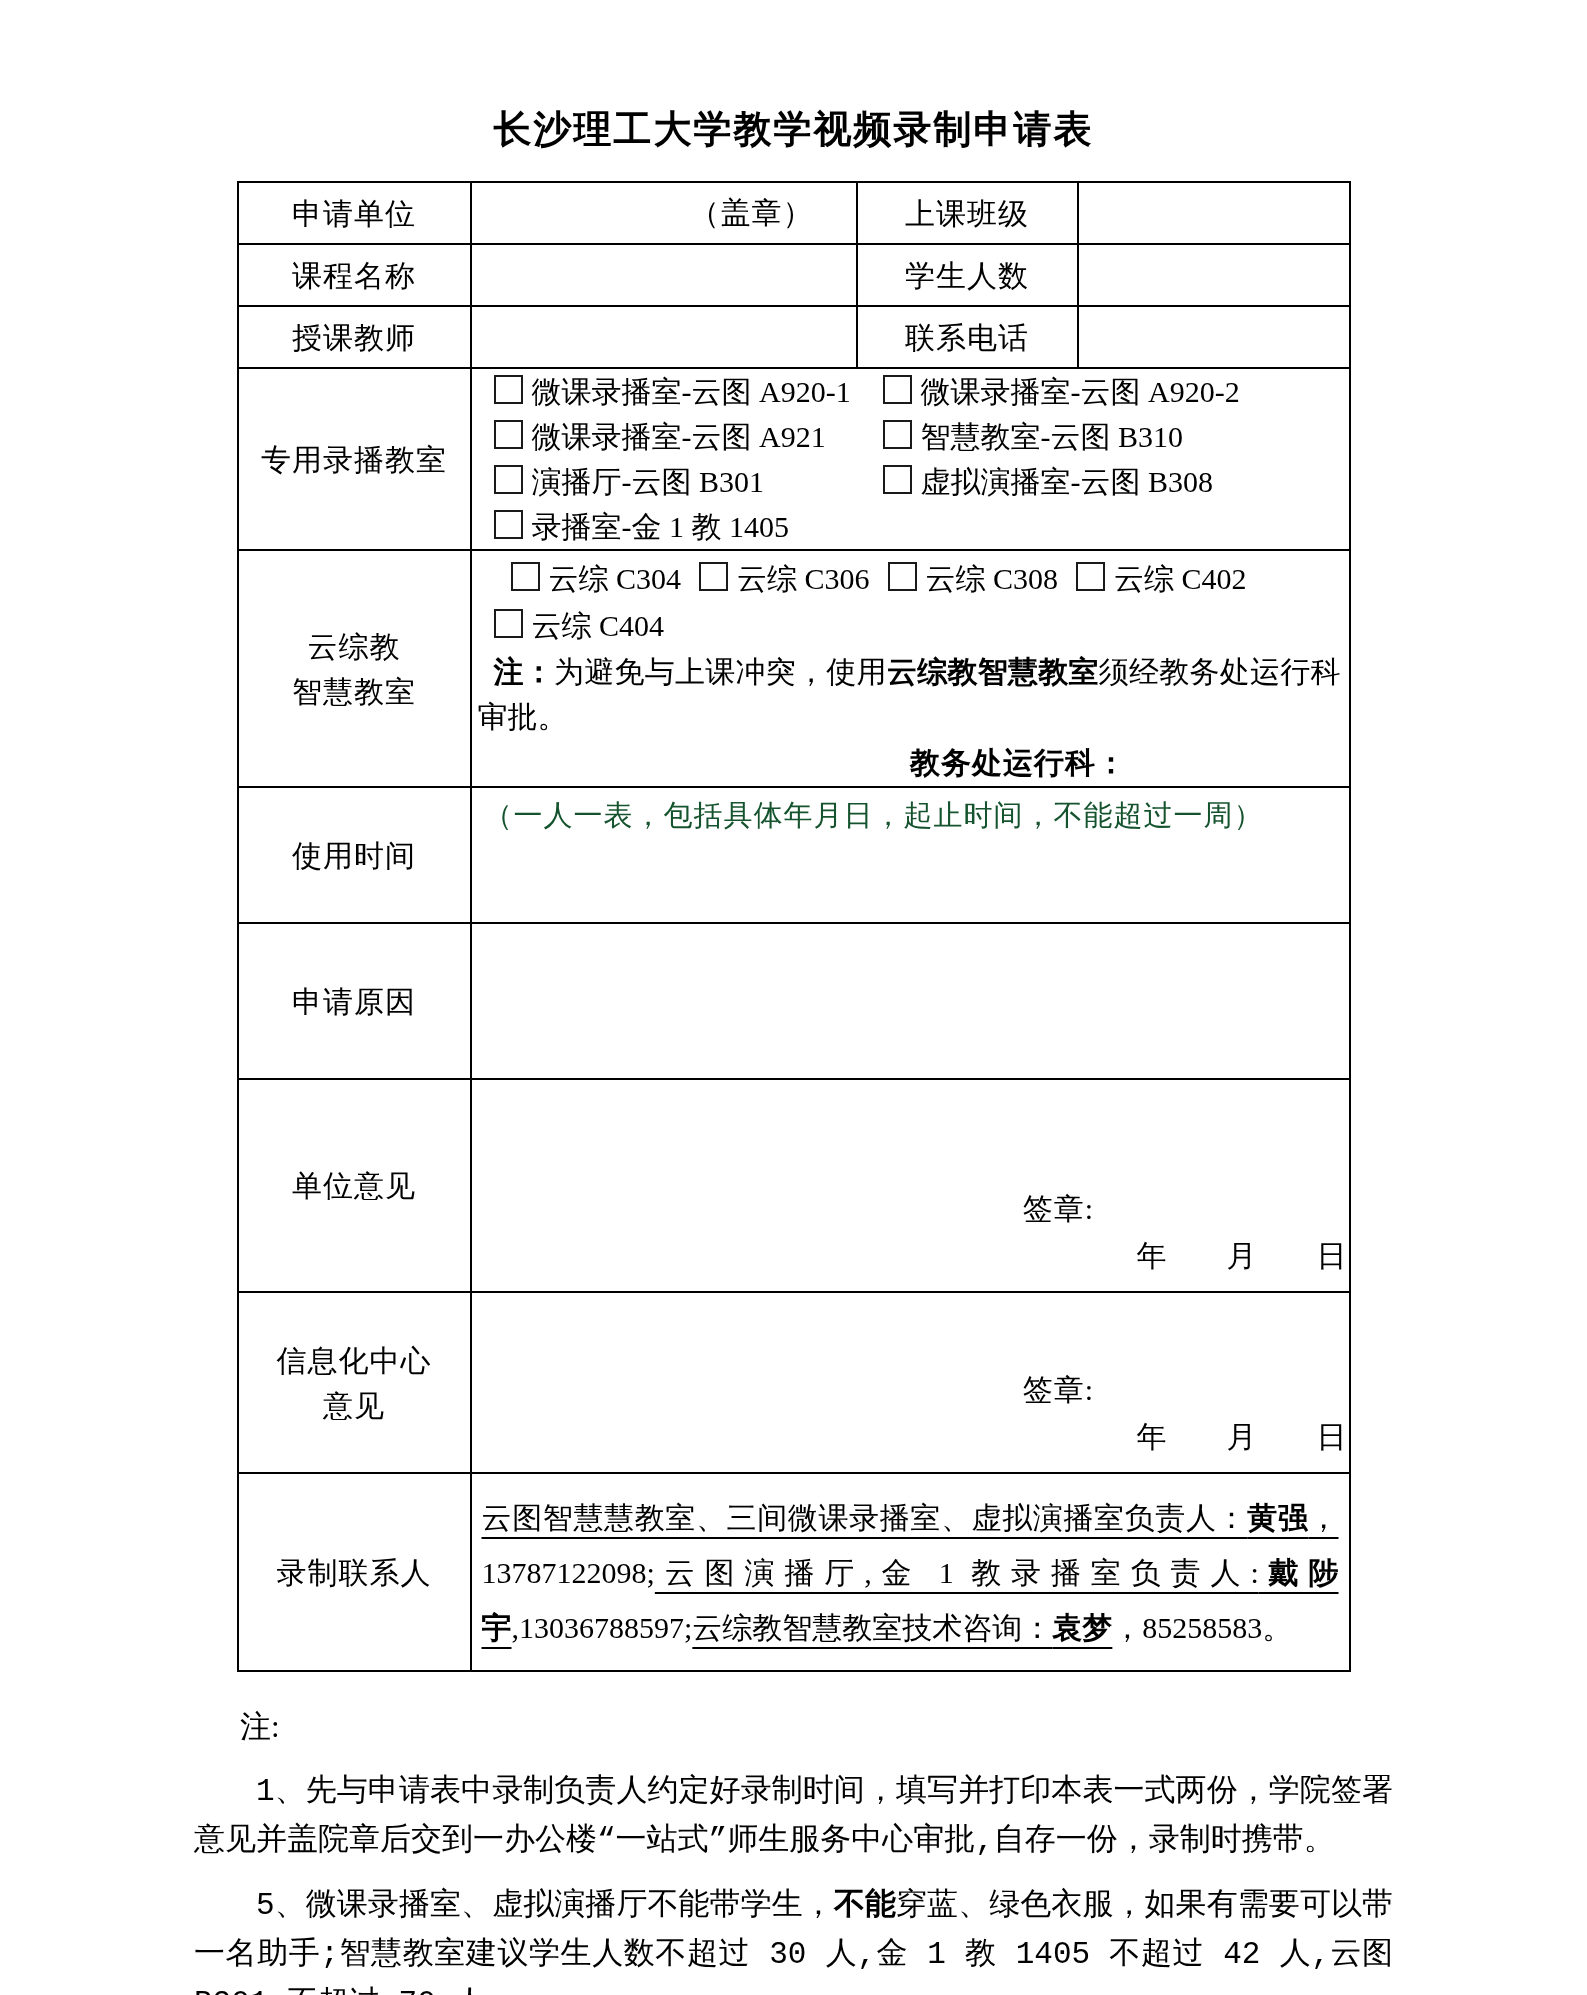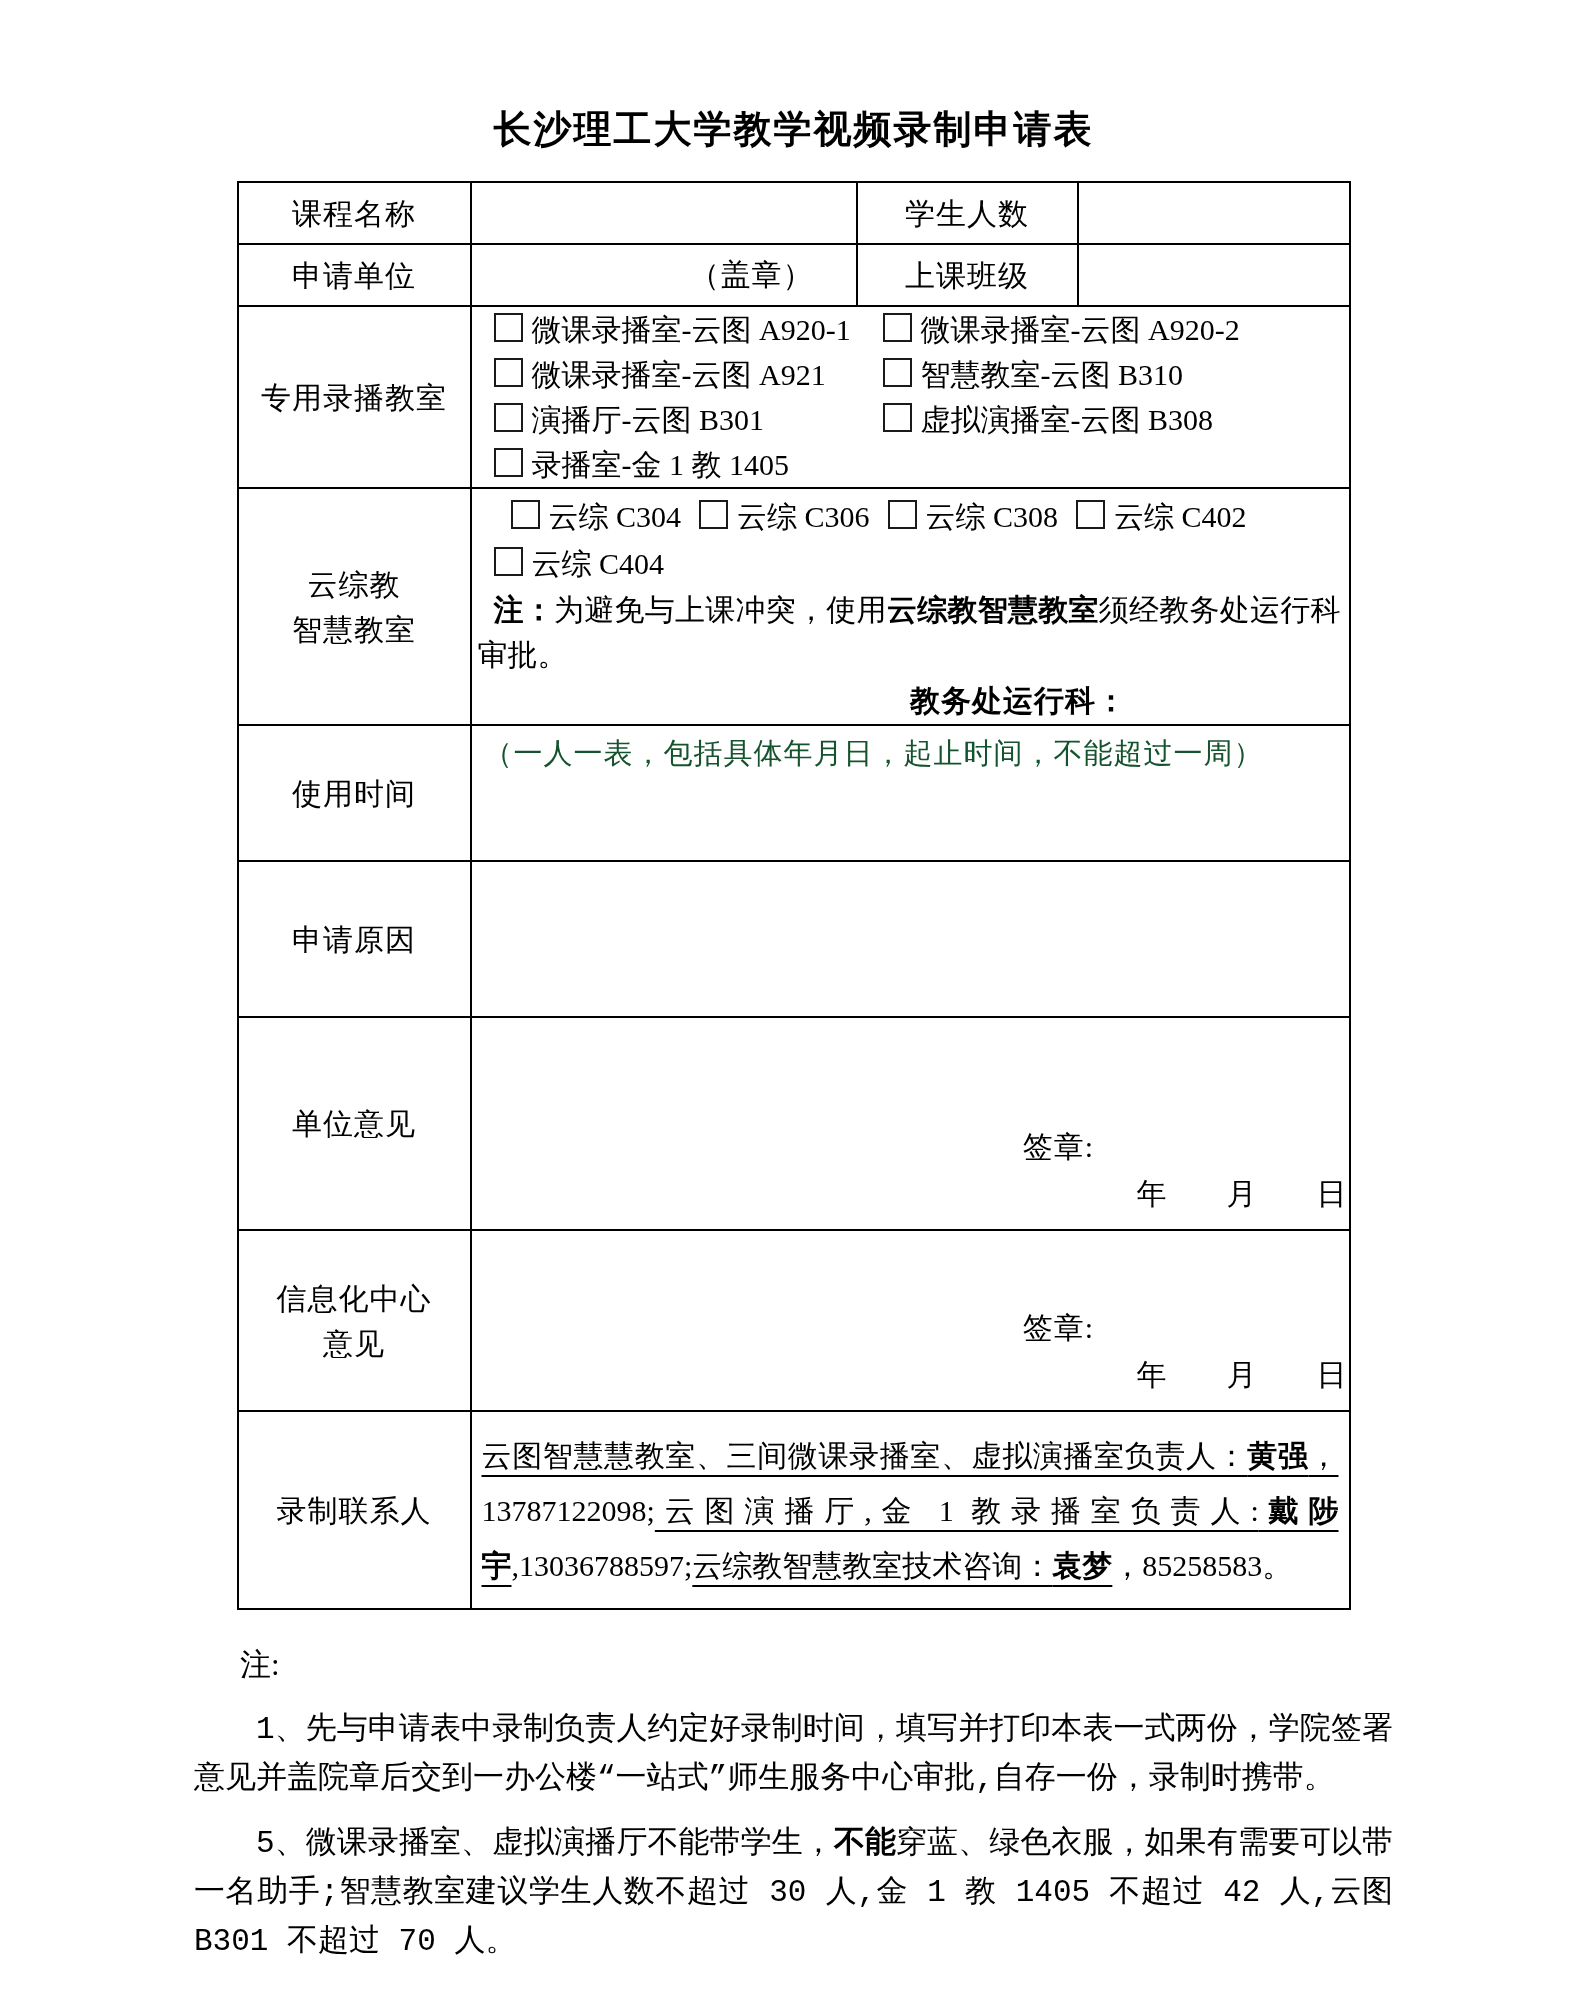--- a/index.html
+++ b/index.html
@@ -110,33 +110,39 @@
 <table class="form">
   <colgroup>
     <col style="width:233px">
       <col style="width:386px">
       <col style="width:221px">
       <col style="width:272px">
   </colgroup>
 
   <tbody>
       <tr class="r-small">
-    <td class="lbl">课程名称</td>
-    <td></td>
-    <td class="lbl">学生人数</td>
-    <td></td>
-  </tr>
-
-  <tr class="r-small">
     <td class="lbl">申请单位</td>
     <td class="stamp-cell"><span>（盖章）</span></td>
     <td class="lbl">上课班级</td>
     <td></td>
   </tr>
 
+  <tr class="r-small">
+    <td class="lbl">课程名称</td>
+    <td></td>
+    <td class="lbl">学生人数</td>
+    <td></td>
+  </tr>
+
+  <tr class="r-small">
+    <td class="lbl">授课教师</td>
+    <td></td>
+    <td class="lbl">联系电话</td>
+    <td></td>
+  </tr>
 
   <tr class="r-rooms">
     <td class="lbl">专用录播教室</td>
     <td colspan="3">
       <div class="roomgrid">
         <div><span class="cb"></span><span>微课录播室-云图 A920-1</span></div>
         <div><span class="cb"></span><span>微课录播室-云图 A920-2</span></div>
         <div><span class="cb"></span><span>微课录播室-云图 A921</span></div>
         <div><span class="cb"></span><span>智慧教室-云图 B310</span></div>
         <div><span class="cb"></span><span>演播厅-云图 B301</span></div>

